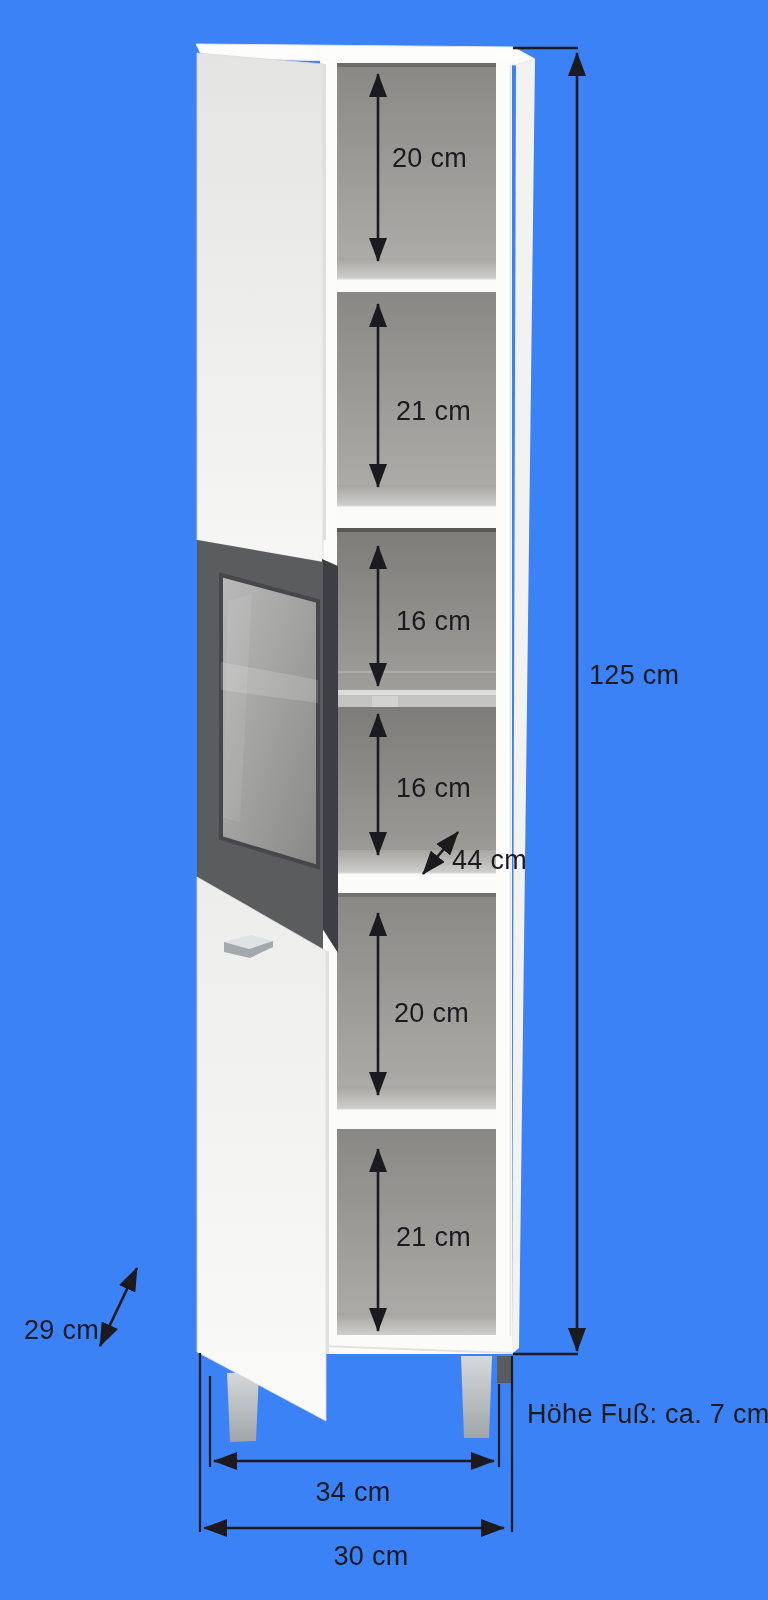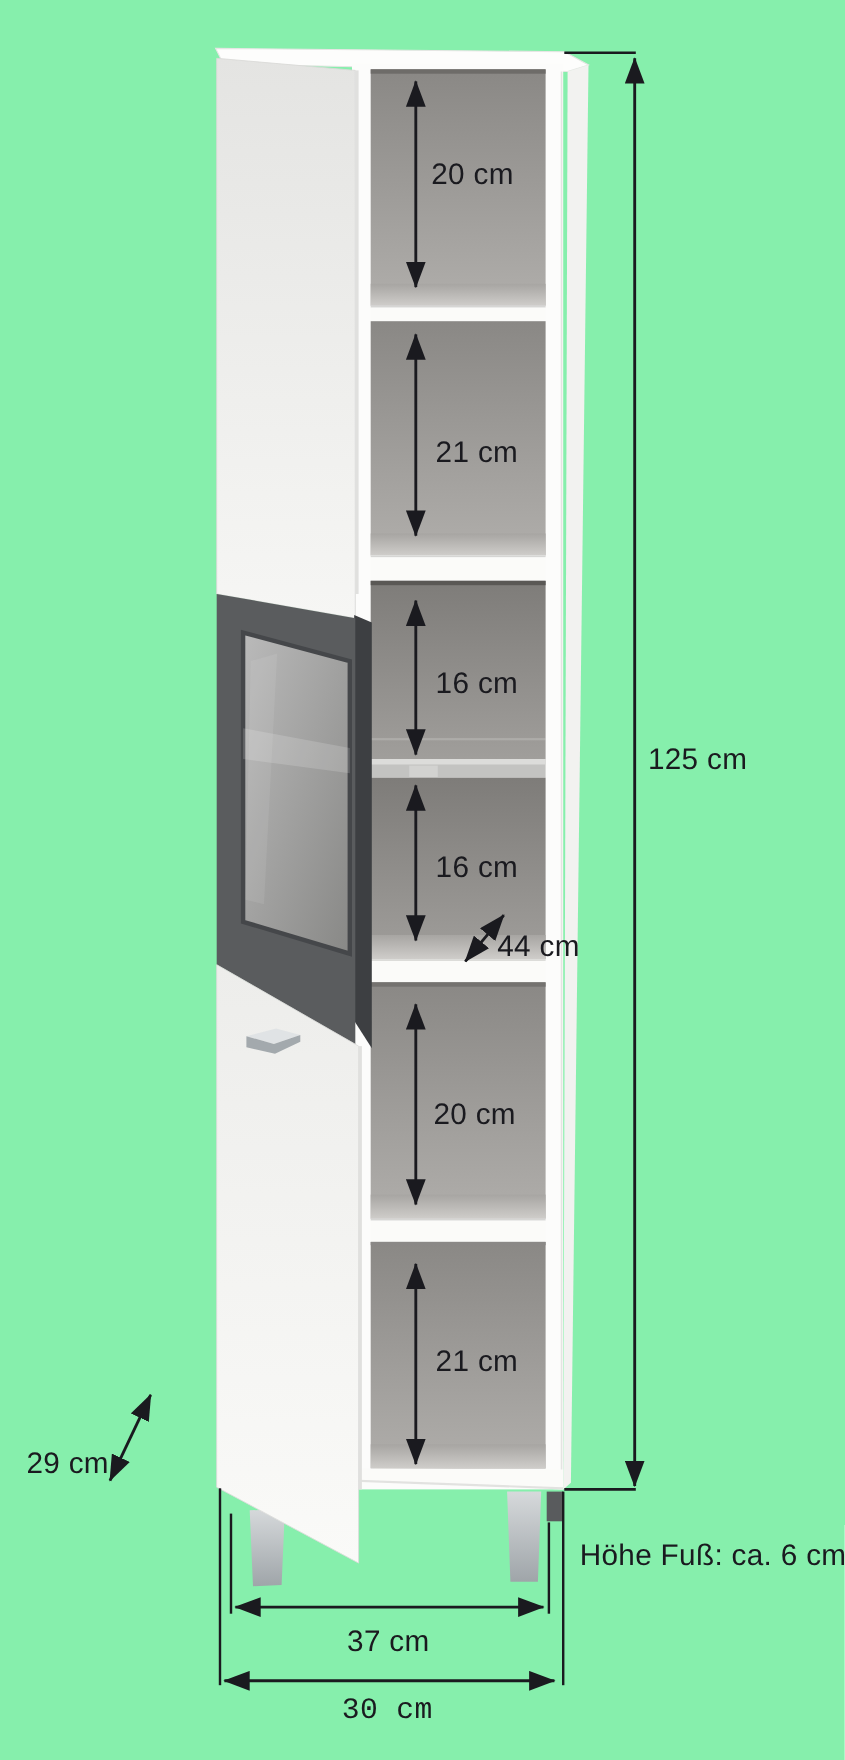--- a/index.html
+++ b/index.html
@@ -1,17 +1,17 @@
 <!DOCTYPE html>
 <html><head>
 <meta charset="utf-8">
 <style>
   html,body { margin:0; padding:0; background:#ffffff; }
   .stage {
-    position:relative; width:768px; height:1600px; background:#86efac;
+    position:relative; width:768px; height:1600px; background:#3b82f6;
     overflow:hidden; font-family:"Liberation Sans", sans-serif;
   }
   .stage svg { position:absolute; left:0; top:0; }
   .dim-label {
     position:absolute; font-size:27px; line-height:1.15; color:#1a1a1f;
     white-space:nowrap; letter-spacing:0.3px;
   }
   .centered { transform:translateX(-50%); }
 </style>
 </head>
@@ -161,19 +161,19 @@
 
   <div class="dim-label" style="left:392px; top:143px;">20 cm</div>
   <div class="dim-label" style="left:396px; top:396px;">21 cm</div>
   <div class="dim-label" style="left:396px; top:606px;">16 cm</div>
   <div class="dim-label" style="left:396px; top:773px;">16 cm</div>
   <div class="dim-label" style="left:394px; top:998px;">20 cm</div>
   <div class="dim-label" style="left:396px; top:1222px;">21 cm</div>
 
   <div class="dim-label" style="left:452px; top:845px;">44 cm</div>
   <div class="dim-label" style="left:24px;  top:1315px;">29 cm</div>
-  <div class="dim-label" style="left:589px; top:675px;">125 cm</div>
+  <div class="dim-label" style="left:589px; top:660px;">125 cm</div>
 
-  <div class="dim-label centered" style="left:353px; top:1477px;">37 cm</div>
-  <div class="dim-label centered" style="left:352px; top:1541px;font-family:Liberation Mono, monospace;">30 cm</div>
+  <div class="dim-label centered" style="left:353px; top:1477px;">34 cm</div>
+  <div class="dim-label centered" style="left:371px; top:1541px;">30 cm</div>
 
-  <div class="dim-label" style="left:527px; top:1399px;">Höhe Fuß: ca. 6 cm</div>
+  <div class="dim-label" style="left:527px; top:1399px;">Höhe Fuß: ca. 7 cm</div>
 </div>
 
 </body></html>

